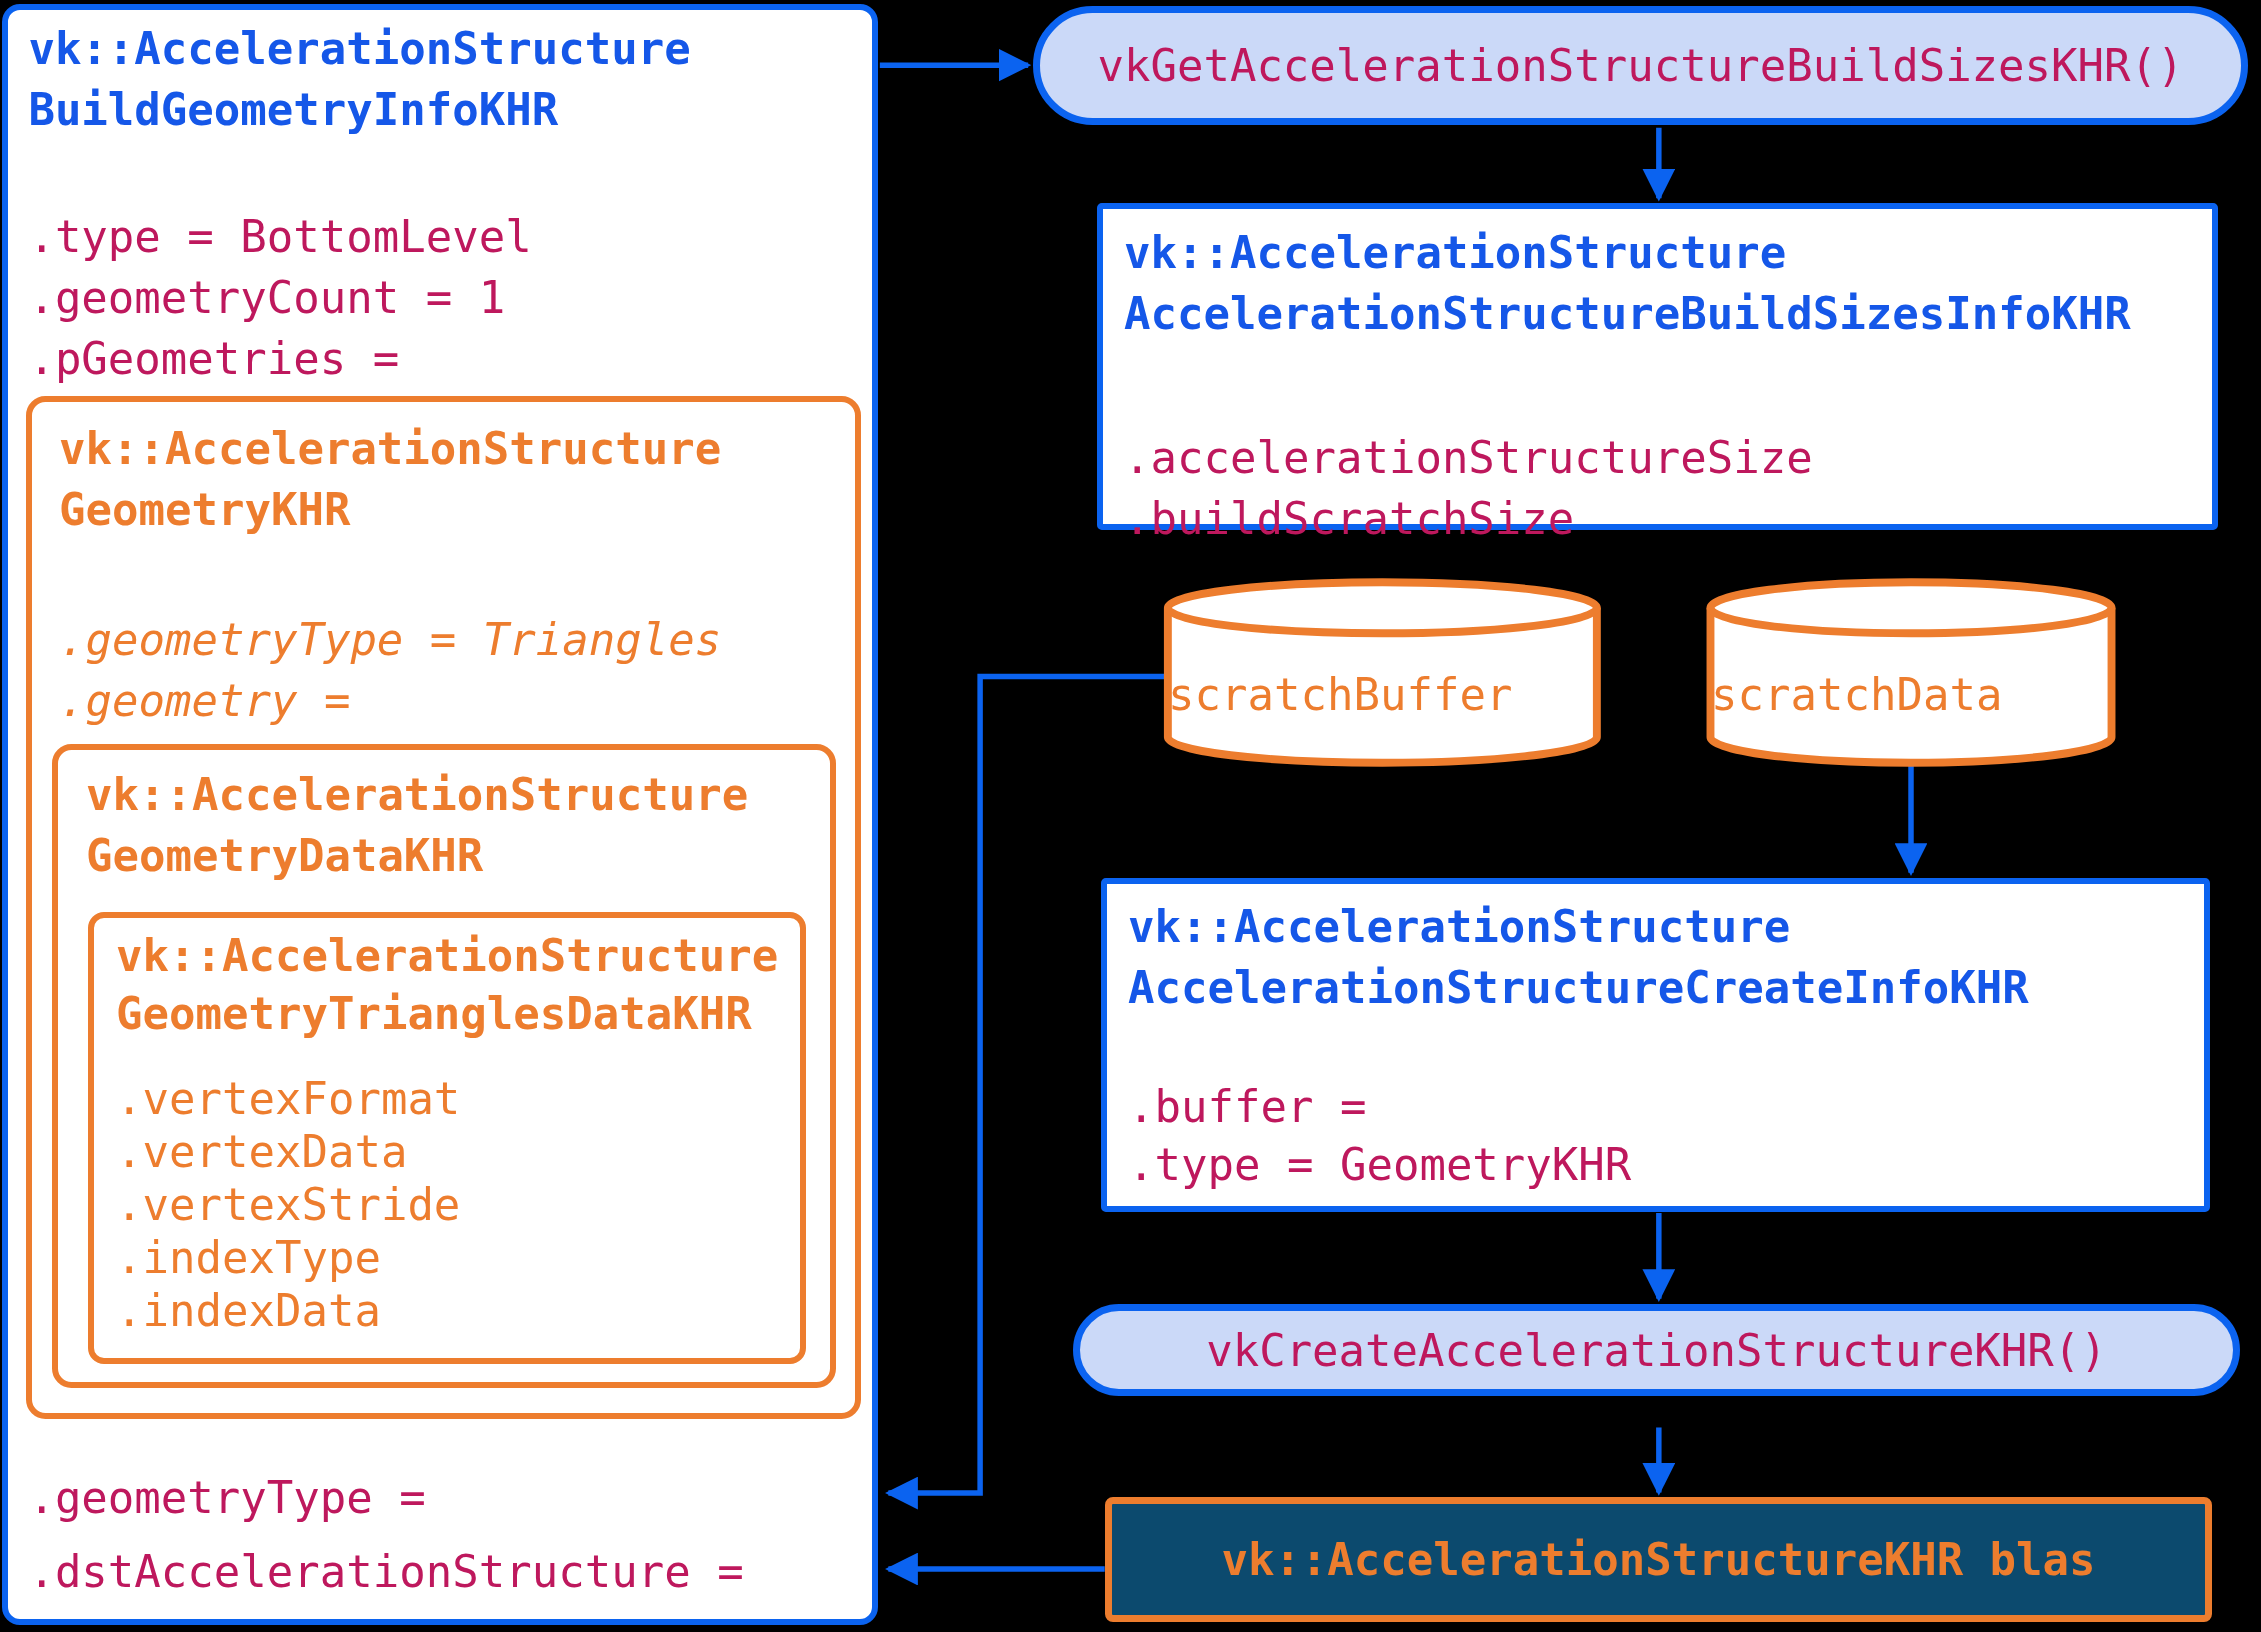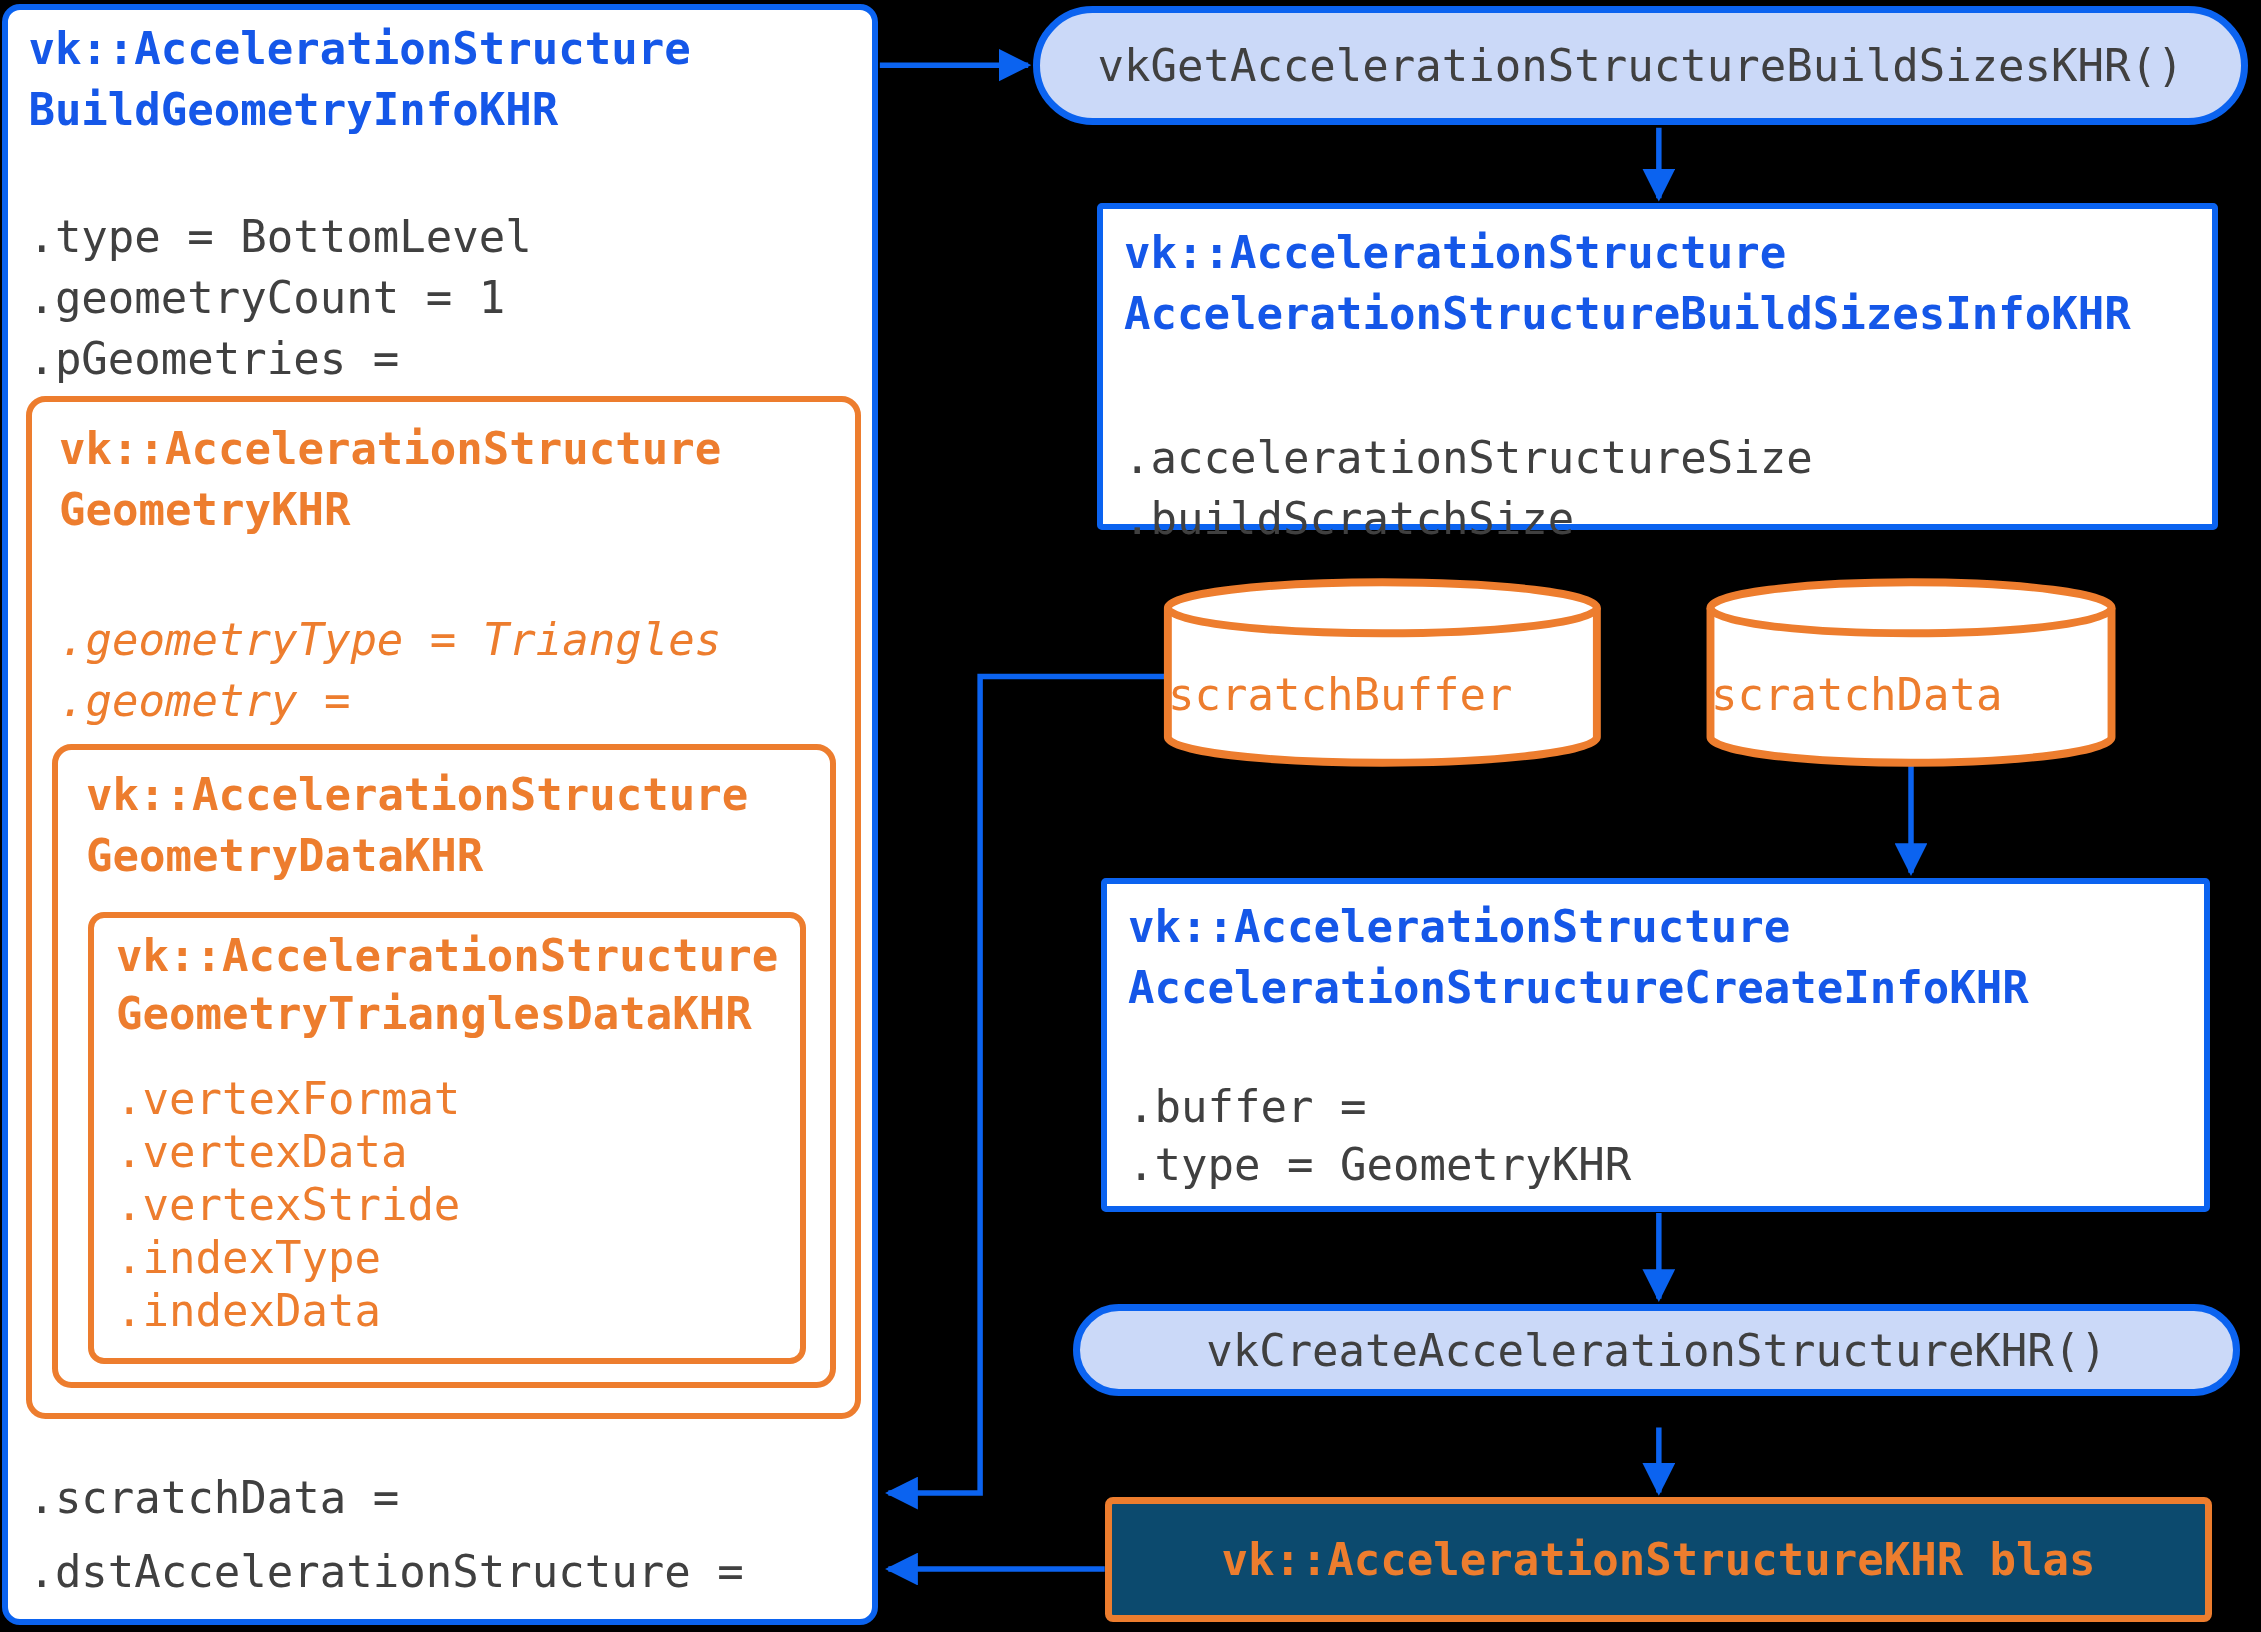--- a/index.html
+++ b/index.html
@@ -7,21 +7,21 @@
     width:2261px;height:1633px;
     background:#000000;
     font-family:"DejaVu Sans Mono", monospace;
     position:relative;
     overflow:hidden;
   }
   .abs{position:absolute;box-sizing:border-box;}
   .pre{white-space:pre-line;}
   
   .t-blue-bold{color:#1557E8;font-weight:bold;font-size:44px;line-height:61px;}
-  .t-blue{color:#404040;font-weight:normal;font-size:44px;line-height:61px;}
+  .t-blue{color:#be185d;font-weight:normal;font-size:44px;line-height:61px;}
   .t-orange-bold{color:#ED7D2E;font-weight:bold;font-size:44px;line-height:61px;}
   .t-orange{color:#ED7D2E;font-weight:normal;font-size:44px;line-height:61px;}
   
   .blue-box{background:#ffffff;border:6.7px solid #0B63F0;border-radius:18px;}
   .blue-box-sq{background:#ffffff;border:6px solid #0B63F0;border-radius:4.9px;}
   .orange-box{background:transparent;border:6.7px solid #ED7D2E;border-radius:19.4px;}
   .pill{
     background:#CBD9F8;border:7.3px solid #0B63F0;border-radius:67px;
     display:flex;align-items:center;justify-content:center;
   }
@@ -91,21 +91,21 @@
 GeometryTrianglesDataKHR</div>
         <div class="abs t-orange pre" style="left:22px;top:154px;line-height:53px;">.vertexFormat
 .vertexData
 .vertexStride
 .indexType
 .indexData</div>
       </div>
     </div>
   </div>
 
-  <div class="abs t-blue pre" style="left:20px;top:1451px;line-height:74px;">.scratchData =
+  <div class="abs t-blue pre" style="left:20px;top:1451px;line-height:74px;">.geometryType =
 .dstAccelerationStructure =</div>
 </div>
 
 <div class="abs pill" style="left:1033px;top:6px;width:1215px;height:119px;">
   <span class="t-blue">vkGetAccelerationStructureBuildSizesKHR()</span>
 </div>
 
 <div class="abs blue-box-sq" style="left:1097px;top:203px;width:1121px;height:327px;">
   <div class="abs t-blue-bold pre" style="left:21px;top:13.4px;">vk::AccelerationStructure
 AccelerationStructureBuildSizesInfoKHR</div>

